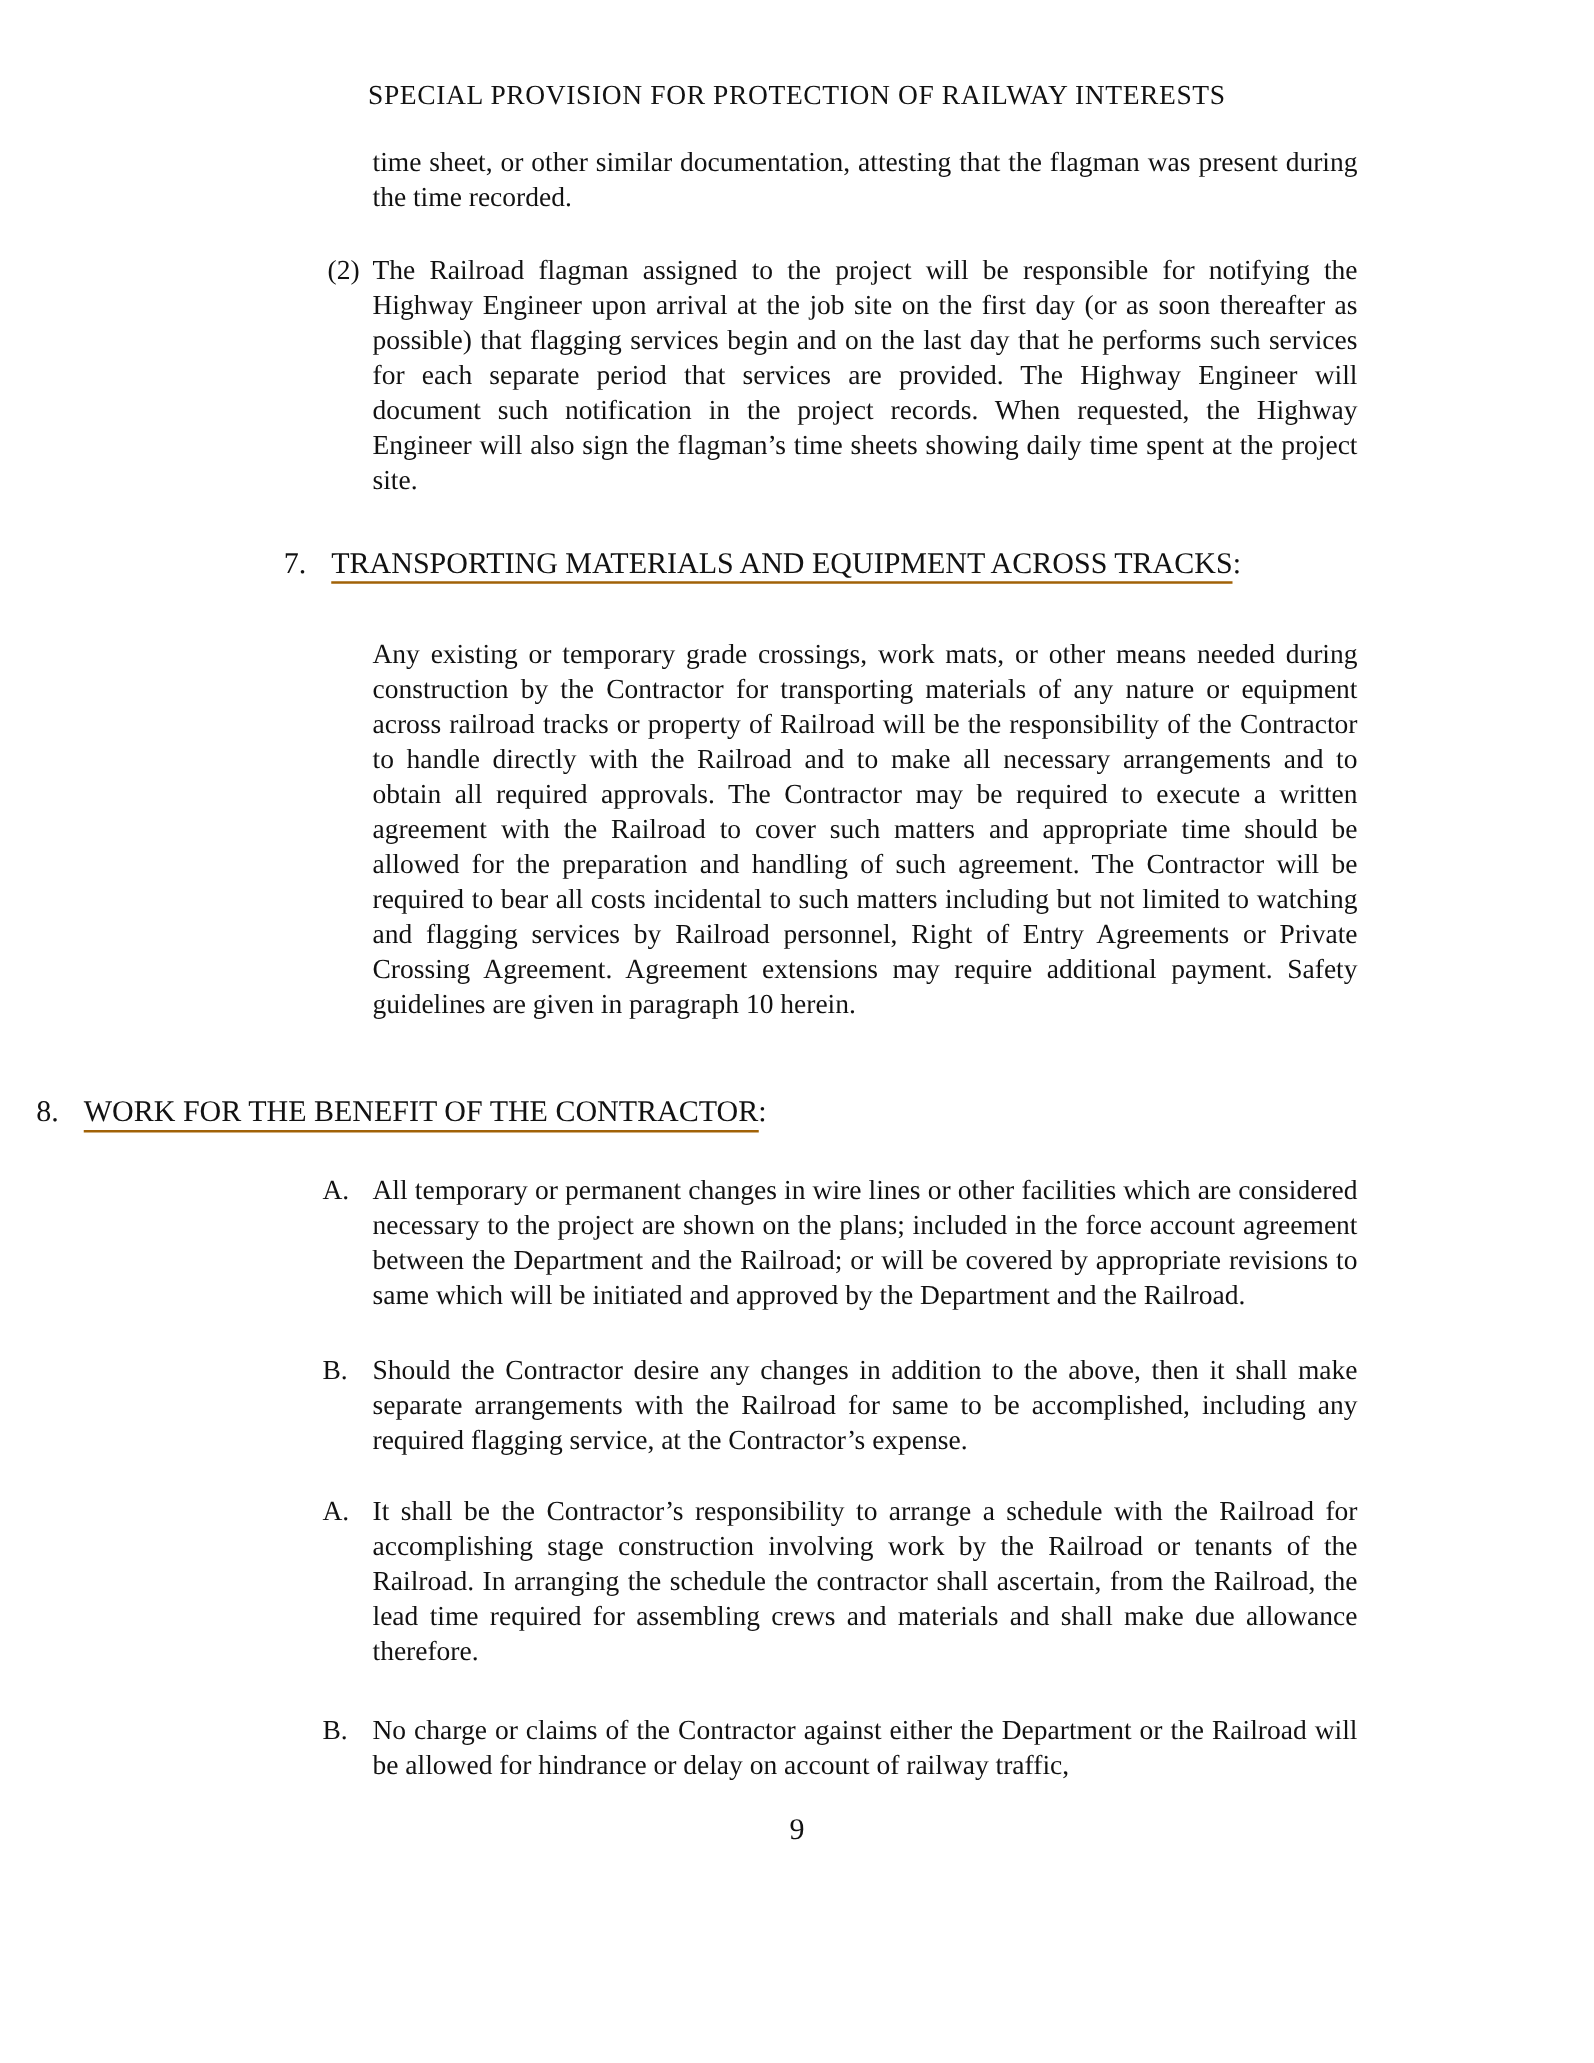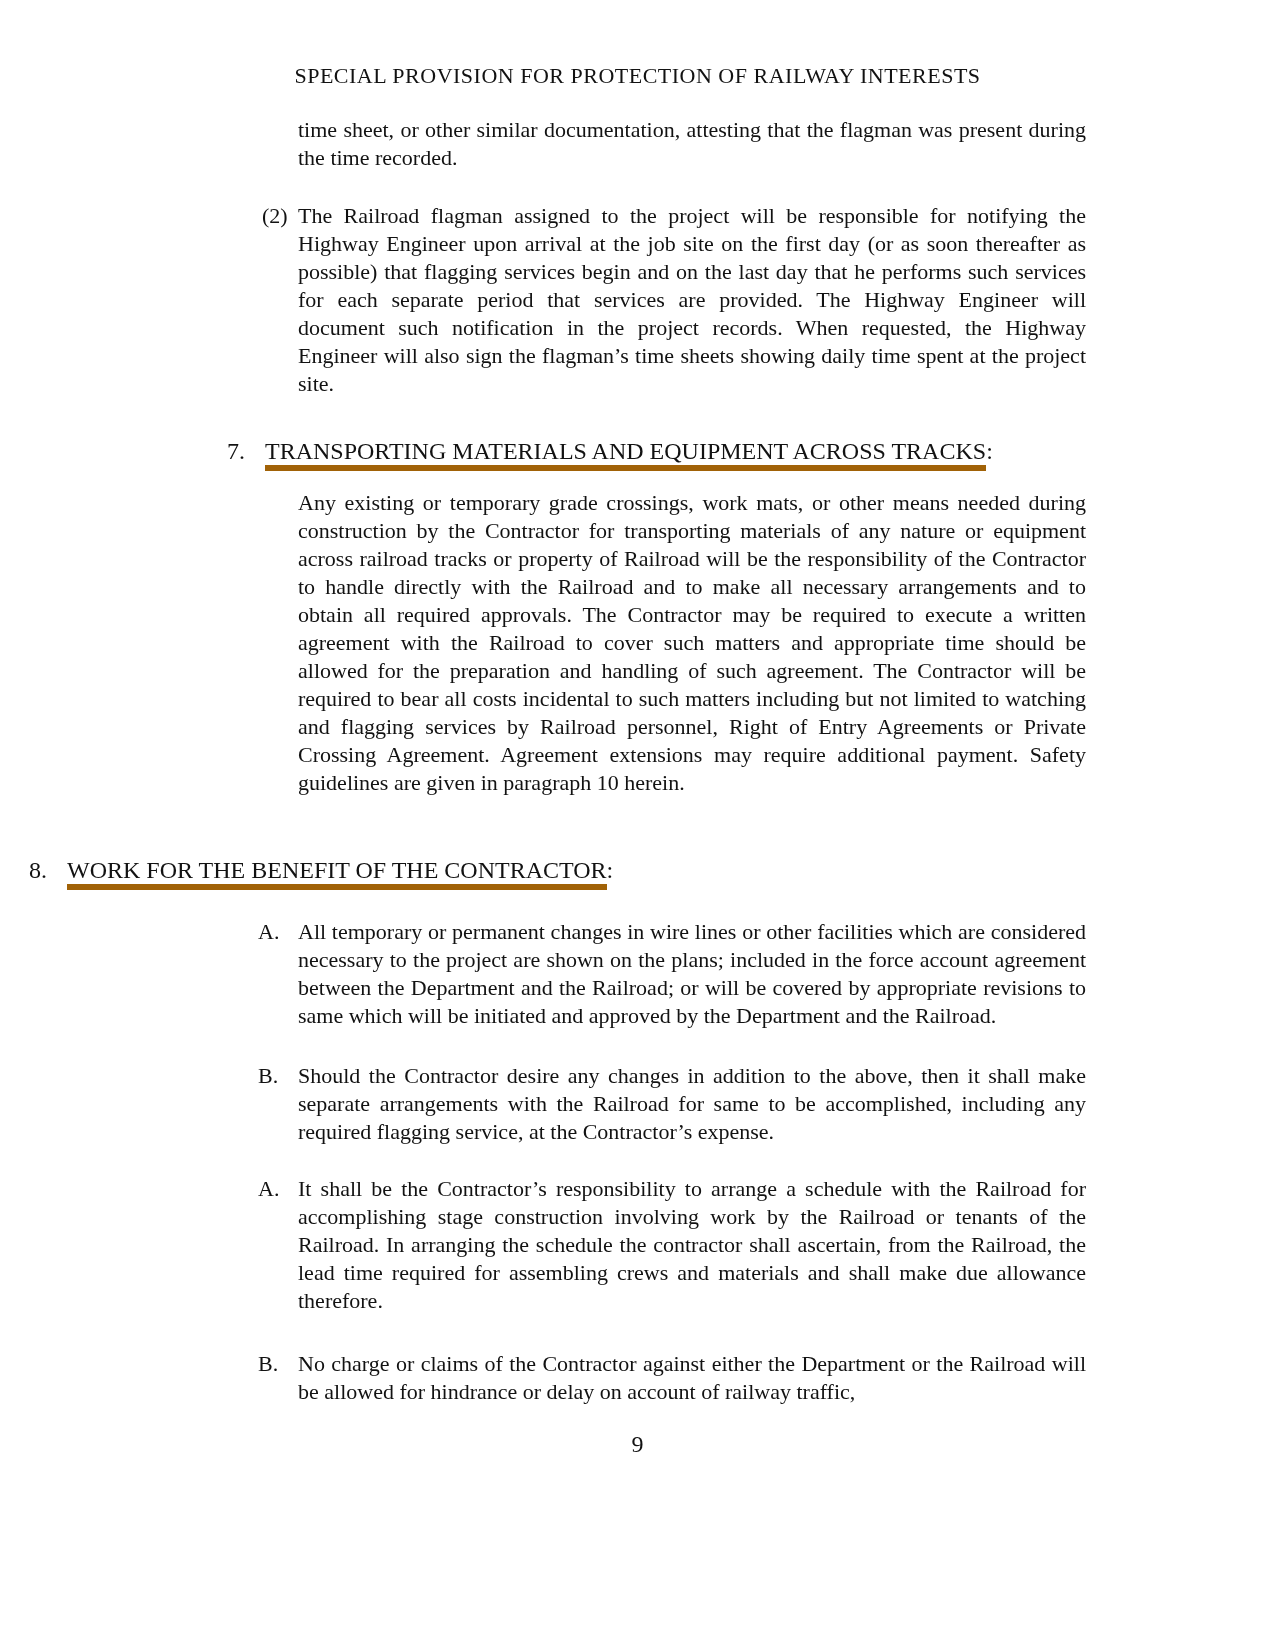--- a/index.html
+++ b/index.html
@@ -44,26 +44,26 @@
     margin-left: 227px;
     font-size: 24px;
     line-height: 28px;
     white-space: nowrap;
   }
   .sec-num {
     display: inline-block;
     width: 38px;
   }
   .sec-title {
-    border-bottom: 6px solid #a16207;
+    border-bottom: 2px solid #a16207;
     padding-bottom: 1px;
   }
   .mt-item2 { margin-top: 30px; }
   .mt-sec7-head { margin-top: 39px; }
-  .mt-sec7-body { margin-top: 24px; }
+  .mt-sec7-body { margin-top: 44px; }
   .mt-sec8-head { margin-top: 59px; margin-left: 29px; }
   .mt-sec8-a { margin-top: 34px; }
   .mt-sec8-b { margin-top: 32px; }
   .mt-sec9-head { margin-top: 27px; }
   .mt-sec9-a { margin-top: 29px; }
   .mt-sec9-b { margin-top: 35px; }
   .page-number {
     margin-top: 24px;
     text-align: center;
     font-size: 24px;

